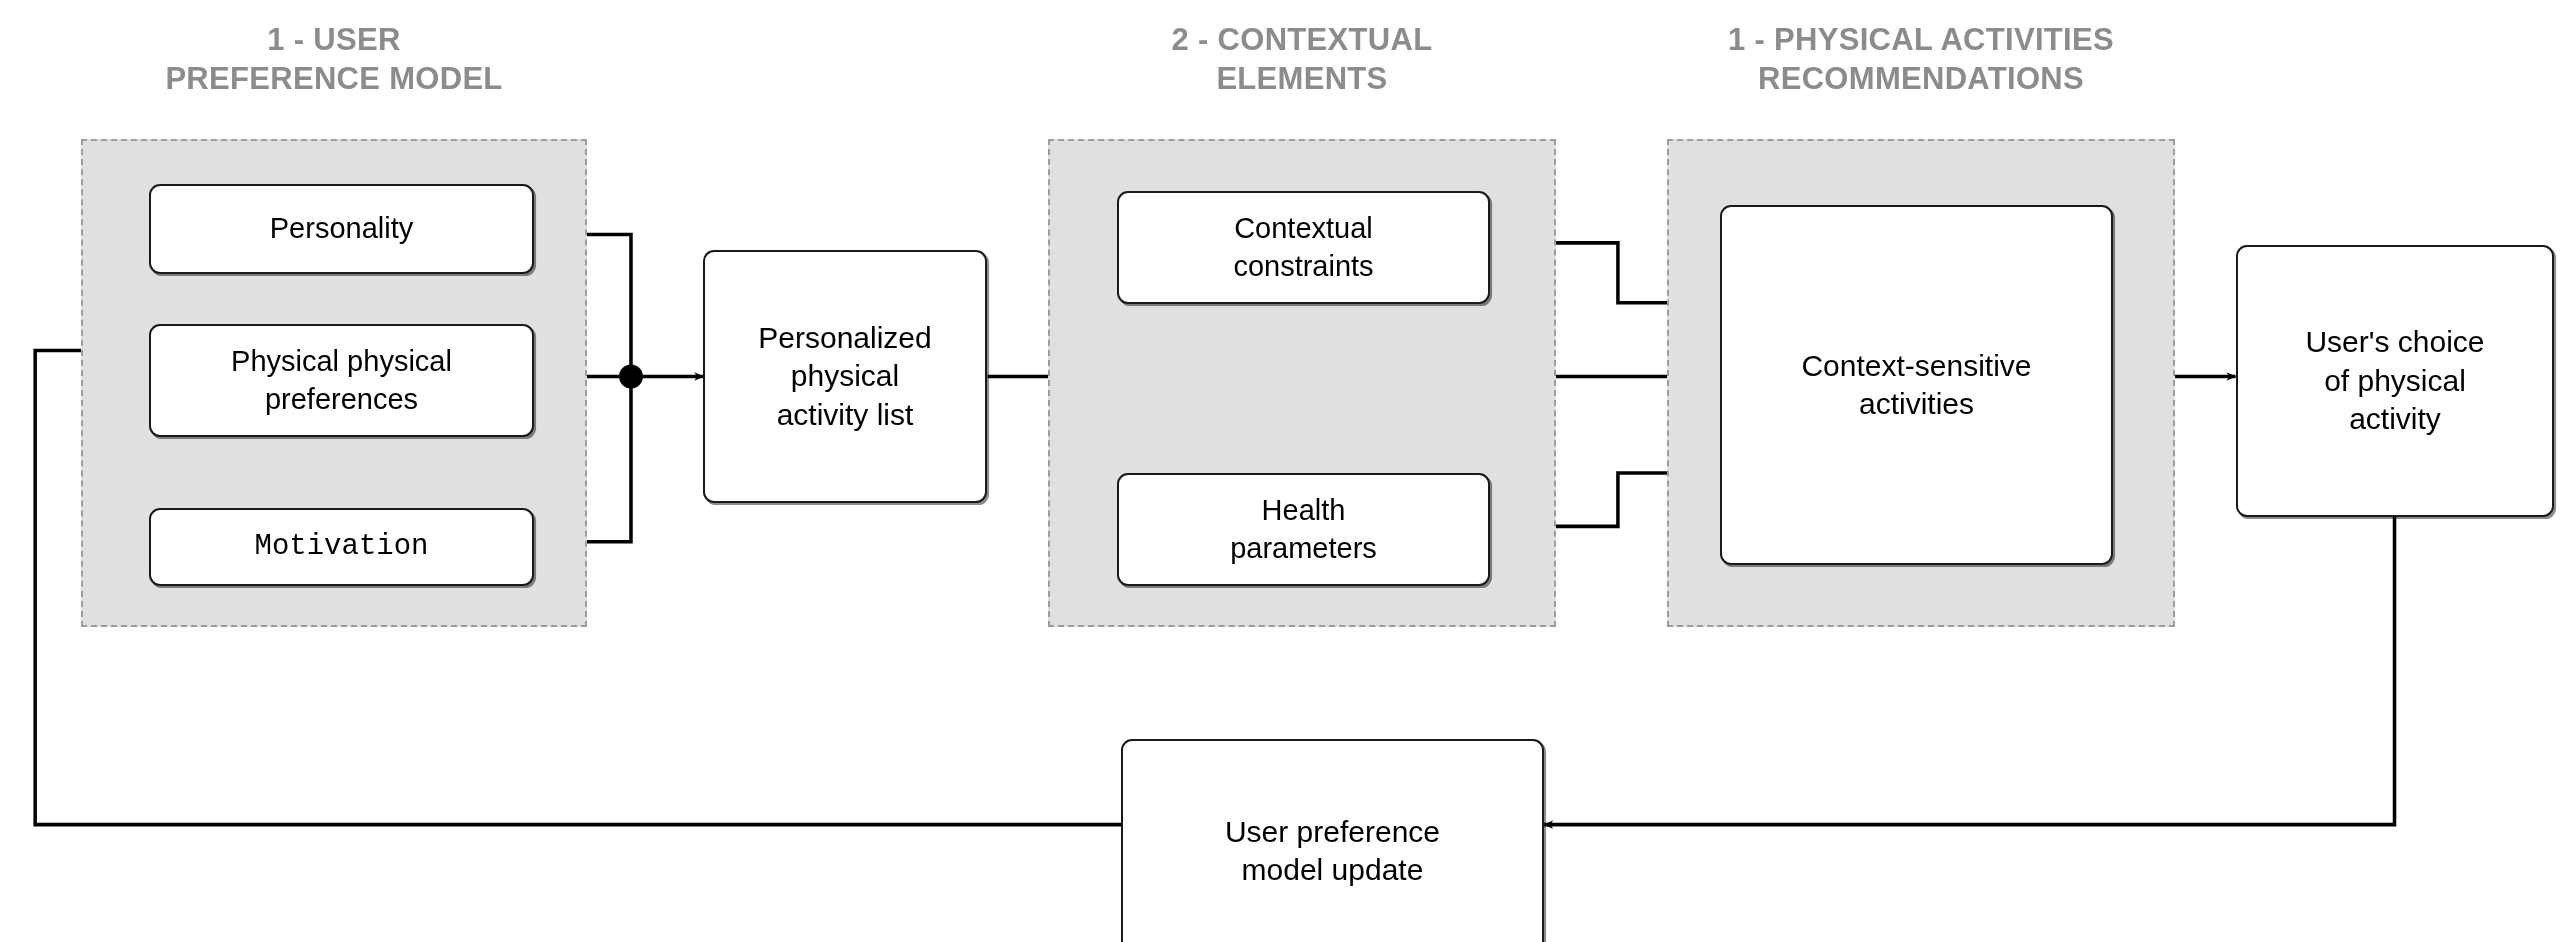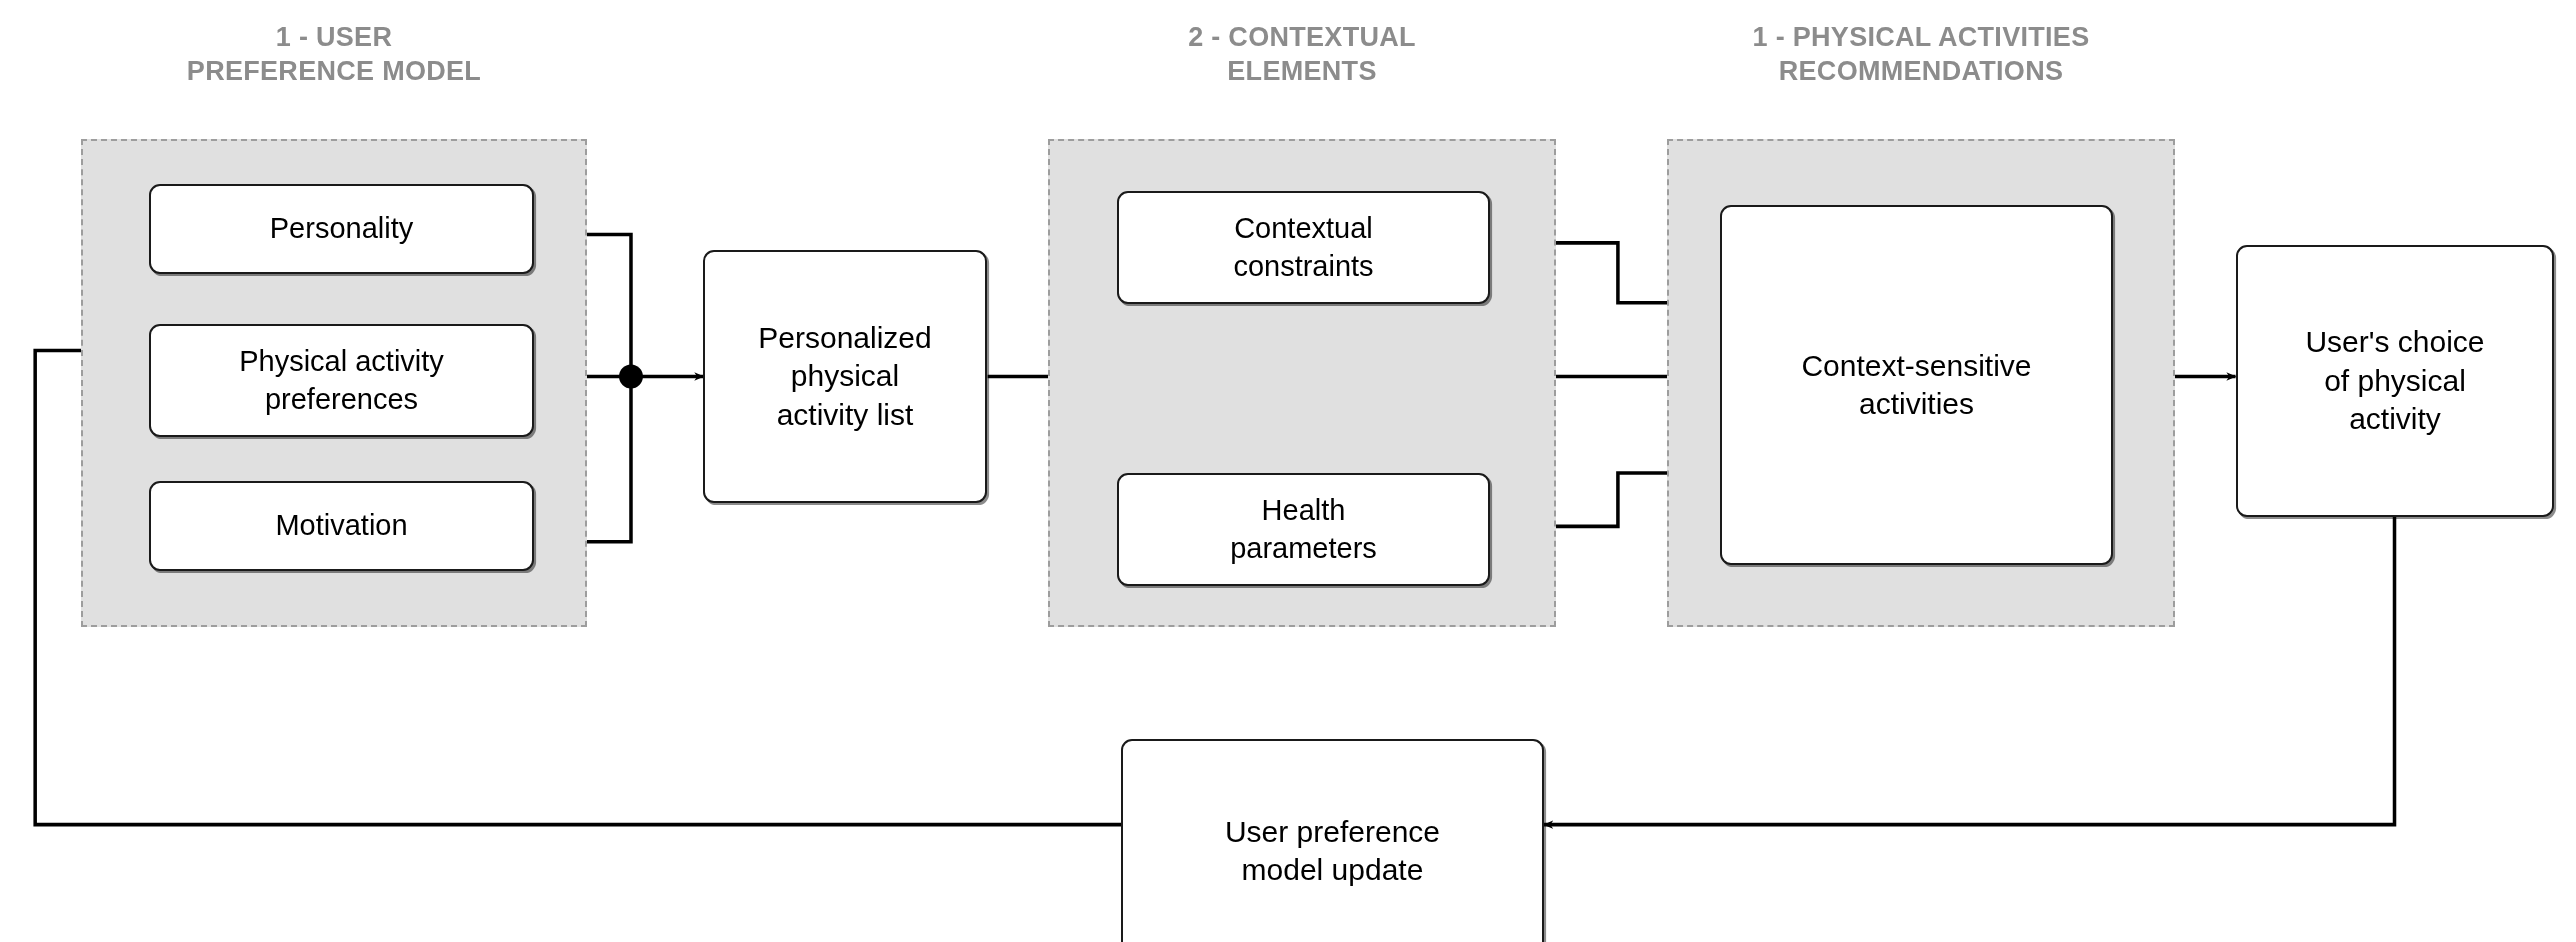--- a/index.html
+++ b/index.html
@@ -3,21 +3,21 @@
 <meta charset="utf-8">
 <style>
   html,body{margin:0;padding:0;background:#ffffff;}
   body{width:2576px;height:943px;font-family:"Liberation Sans",sans-serif;position:relative;overflow:hidden;}
   #stage{position:relative;width:2576px;height:943px;}
   svg.layer{position:absolute;left:0;top:0;width:2576px;height:943px;}
 
   .group-title{
     position:absolute;
     color:#8c8c8c;
-    font-size:27px;
+    font-size:31px;
     font-weight:bold;
     line-height:1.28;
     text-align:center;
     letter-spacing:0.3px;
     white-space:pre-line;
   }
 
   .zone{
     position:absolute;
     background:#e0e0e0;
@@ -90,24 +90,24 @@
 
   <div class="group-title" style="left:81px;top:19.7px;width:506px;">1 - USER
 PREFERENCE MODEL</div>
   <div class="group-title" style="left:1048px;top:19.7px;width:508px;">2 - CONTEXTUAL
 ELEMENTS</div>
   <div class="group-title" style="left:1667px;top:19.7px;width:508px;">1 - PHYSICAL ACTIVITIES
 RECOMMENDATIONS</div>
 
   <div class="node" style="left:149px;top:184px;width:385px;height:90px;">Personality</div>
 
-  <div class="node" style="left:149px;top:324px;width:385px;height:113px;">Physical activity
+  <div class="node" style="left:149px;top:324px;width:385px;height:113px;">Physical physical
 preferences</div>
 
-  <div class="node" style="left:149px;top:481px;width:385px;height:90px;">Motivation</div>
+  <div class="node" style="left:149px;top:508px;width:385px;height:78px;font-family:Liberation Mono, monospace;">Motivation</div>
 
   <div class="node big" style="left:703px;top:250px;width:284px;height:253px;">Personalized
 physical
 activity list</div>
 
   <div class="node" style="left:1117px;top:191px;width:373px;height:113px;">Contextual
 constraints</div>
 
   <div class="node" style="left:1117px;top:473px;width:373px;height:113px;">Health
 parameters</div>

